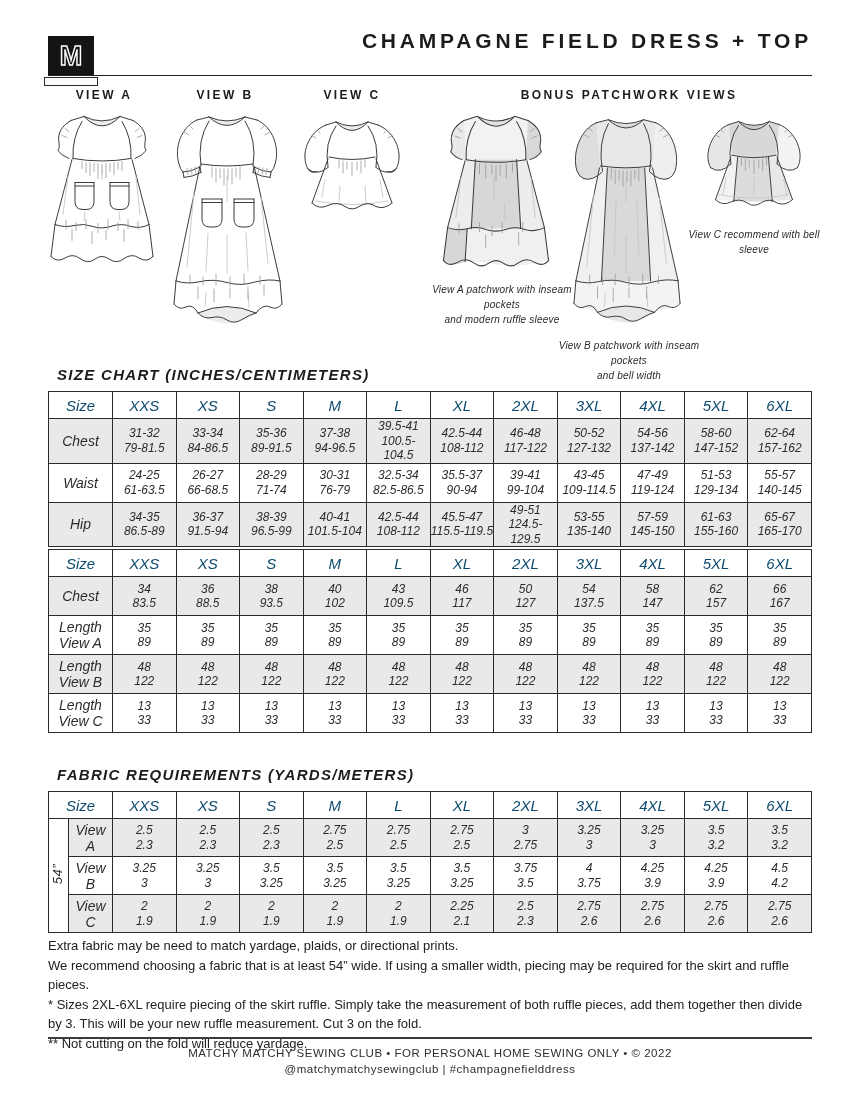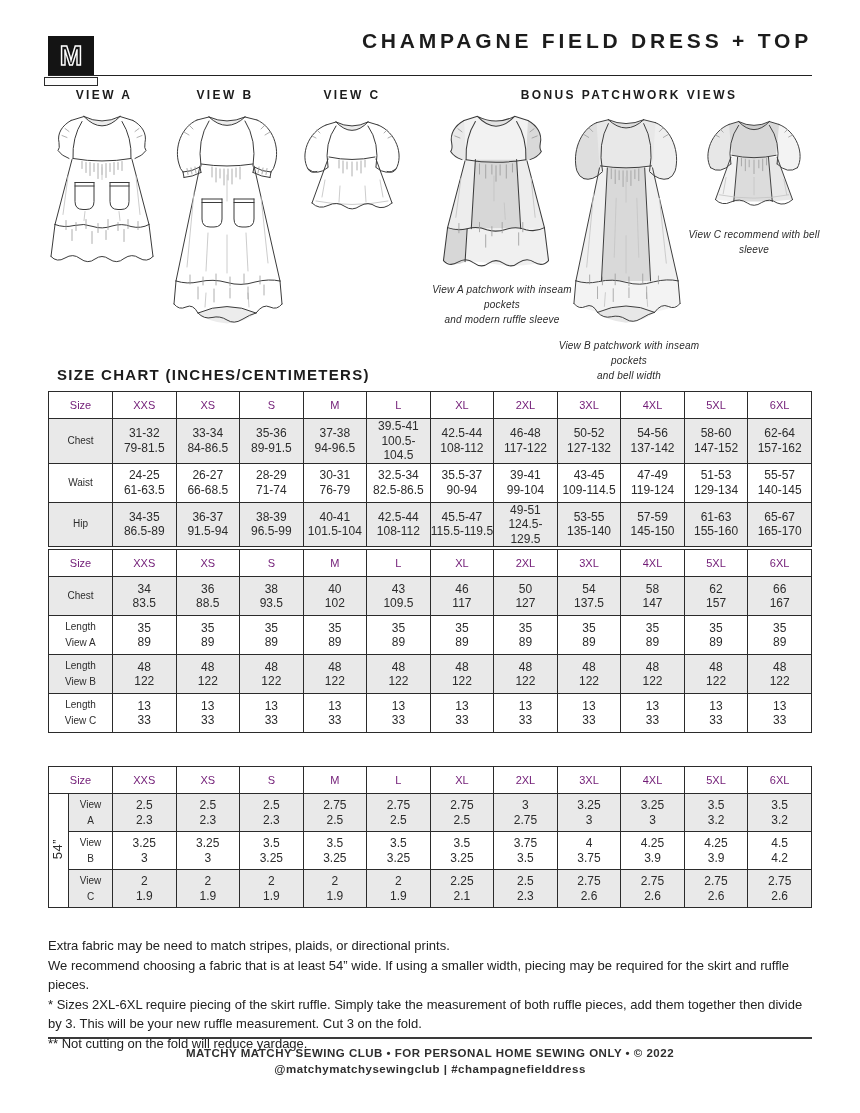--- a/index.html
+++ b/index.html
@@ -40,37 +40,37 @@
   svg .ln { fill:none; stroke:#3b3b3b; stroke-width:1; stroke-linecap:round; stroke-linejoin:round; }
   svg .tick { fill:none; stroke:#9a9a9a; stroke-width:0.8; stroke-linecap:round; }
   svg .drape { fill:none; stroke:#c6c6c6; stroke-width:0.9; stroke-linecap:round; }
 
   .caption {
     font-style:italic; font-size:10px; line-height:15px; text-align:center;
     color:#2a2a2a; letter-spacing:0.2px;
   }
 
   
-  .section { position:absolute; left:48px; width:764px; }
+  .section { position:absolute; left:48px; width:764px;font-style:italic; }
   .sec-title { font-size:15px; font-weight:700; letter-spacing:1.3px; margin:0 0 8px 9px; white-space:nowrap; }
   table { border-collapse:collapse; width:764px; table-layout:fixed; border:1.5px solid #222; }
   th, td { border:1px solid #2b2b2b; text-align:center; vertical-align:middle; padding:0; }
-  thead th { height:26px; font-size:11px; font-weight:400; color:#701a75;margin-top:40px; }
+  thead th { height:26px; font-size:15px; font-weight:400; color:#0c4a6e;margin-top:40px; }
   tbody td { height:37px; font-size:12px; line-height:14.5px; color:#2c2c2c; background:#ffffff; }
   .t-tall tbody td { height:38px; }
-  tbody td.rowlabel { font-size:10px; line-height:16px;text-align:center; }
+  tbody td.rowlabel { font-size:14px; line-height:16px;text-align:center; }
   tr.shade td { background:#e9e9e9; }
   td.side { background:#ffffff !important; }
   td.side span { writing-mode:vertical-rl; transform:rotate(180deg); font-size:13px; letter-spacing:0.5px; display:inline-block; }
 
   
   .notes { left:48px; top:936px; width:766px; }
   .notes p { margin:0; font-size:13px; line-height:19.5px; color:#222; }
   .footer-rule { left:48px; top:1037px; width:764px; border-top:2px solid #3a3a3a; }
-  .footer-line { left:0; width:860px; text-align:center; font-size:11.5px; color:#2e2e2e; letter-spacing:0.5px;font-weight:bold; }
+  .footer-line { left:0; width:860px; text-align:center; font-size:11.5px; color:#2e2e2e; letter-spacing:0.5px; }
 </style>
 </head>
 <body>
 
 <div class="abs logo-box">
   <span>M</span>
 </div>
 <div class="abs logo-base"></div>
 <div class="abs doc-title">CHAMPAGNE FIELD DRESS + TOP</div>
 <div class="abs rule header-rule"></div>
@@ -372,20 +372,21 @@
           <td>13<br>33</td>
           <td>13<br>33</td>
           <td>13<br>33</td>
           <td>13<br>33</td>
         </tr>
       </tbody>
     </table>
 </div>
 
 <div class="section" style="top:766px">
+  <h2 class="sec-title">FABRIC REQUIREMENTS (YARDS/METERS)</h2>
   <table>
       <colgroup>
         <col style="width: 20px;">
         <col style="width: 44px;">
         <col>
         <col>
         <col>
         <col>
         <col>
         <col>
@@ -453,21 +454,21 @@
           <td>2.75<br>2.6</td>
           <td>2.75<br>2.6</td>
           <td>2.75<br>2.6</td>
           <td>2.75<br>2.6</td>
         </tr>
       </tbody>
     </table>
 </div>
 
 <div class="abs notes">
-  <p>Extra fabric may be need to match stripes, plaids, or directional prints.</p>
+  <p>Extra fabric may be need to match yardage, plaids, or directional prints.</p>
   <p>We recommend choosing a fabric that is at least 54” wide. If using a smaller width, piecing may be required for the skirt and ruffle pieces.</p>
   <p>* Sizes 2XL-6XL require piecing of the skirt ruffle. Simply take the measurement of both ruffle pieces, add them together then divide by 3. This will be your new ruffle measurement. Cut 3 on the fold.</p>
   <p>** Not cutting on the fold will reduce yardage.</p>
 </div>
 
 <div class="abs footer-rule"></div>
 <div class="abs footer-line" style="top:1047px">MATCHY MATCHY SEWING CLUB • FOR PERSONAL HOME SEWING ONLY • © 2022</div>
 <div class="abs footer-line" style="top:1063px">@matchymatchysewingclub | #champagnefielddress</div>
 
 </body></html>

